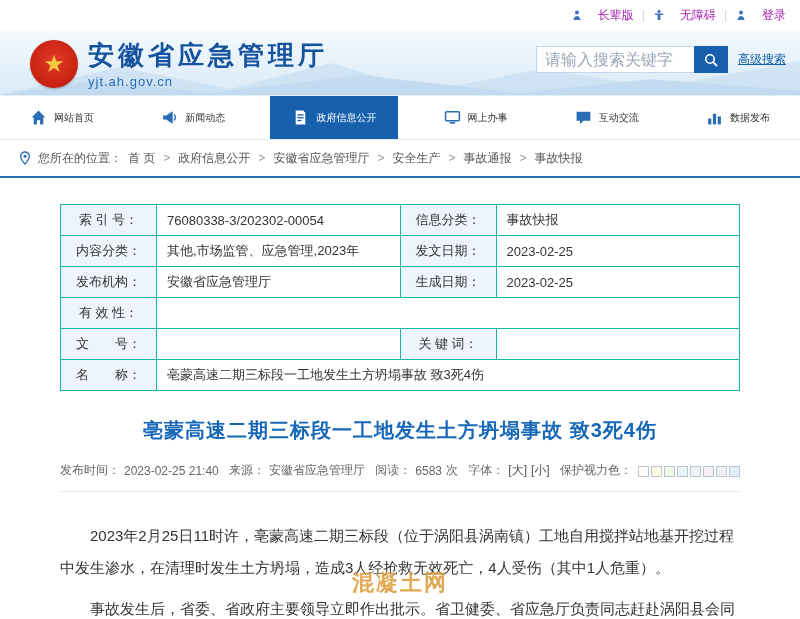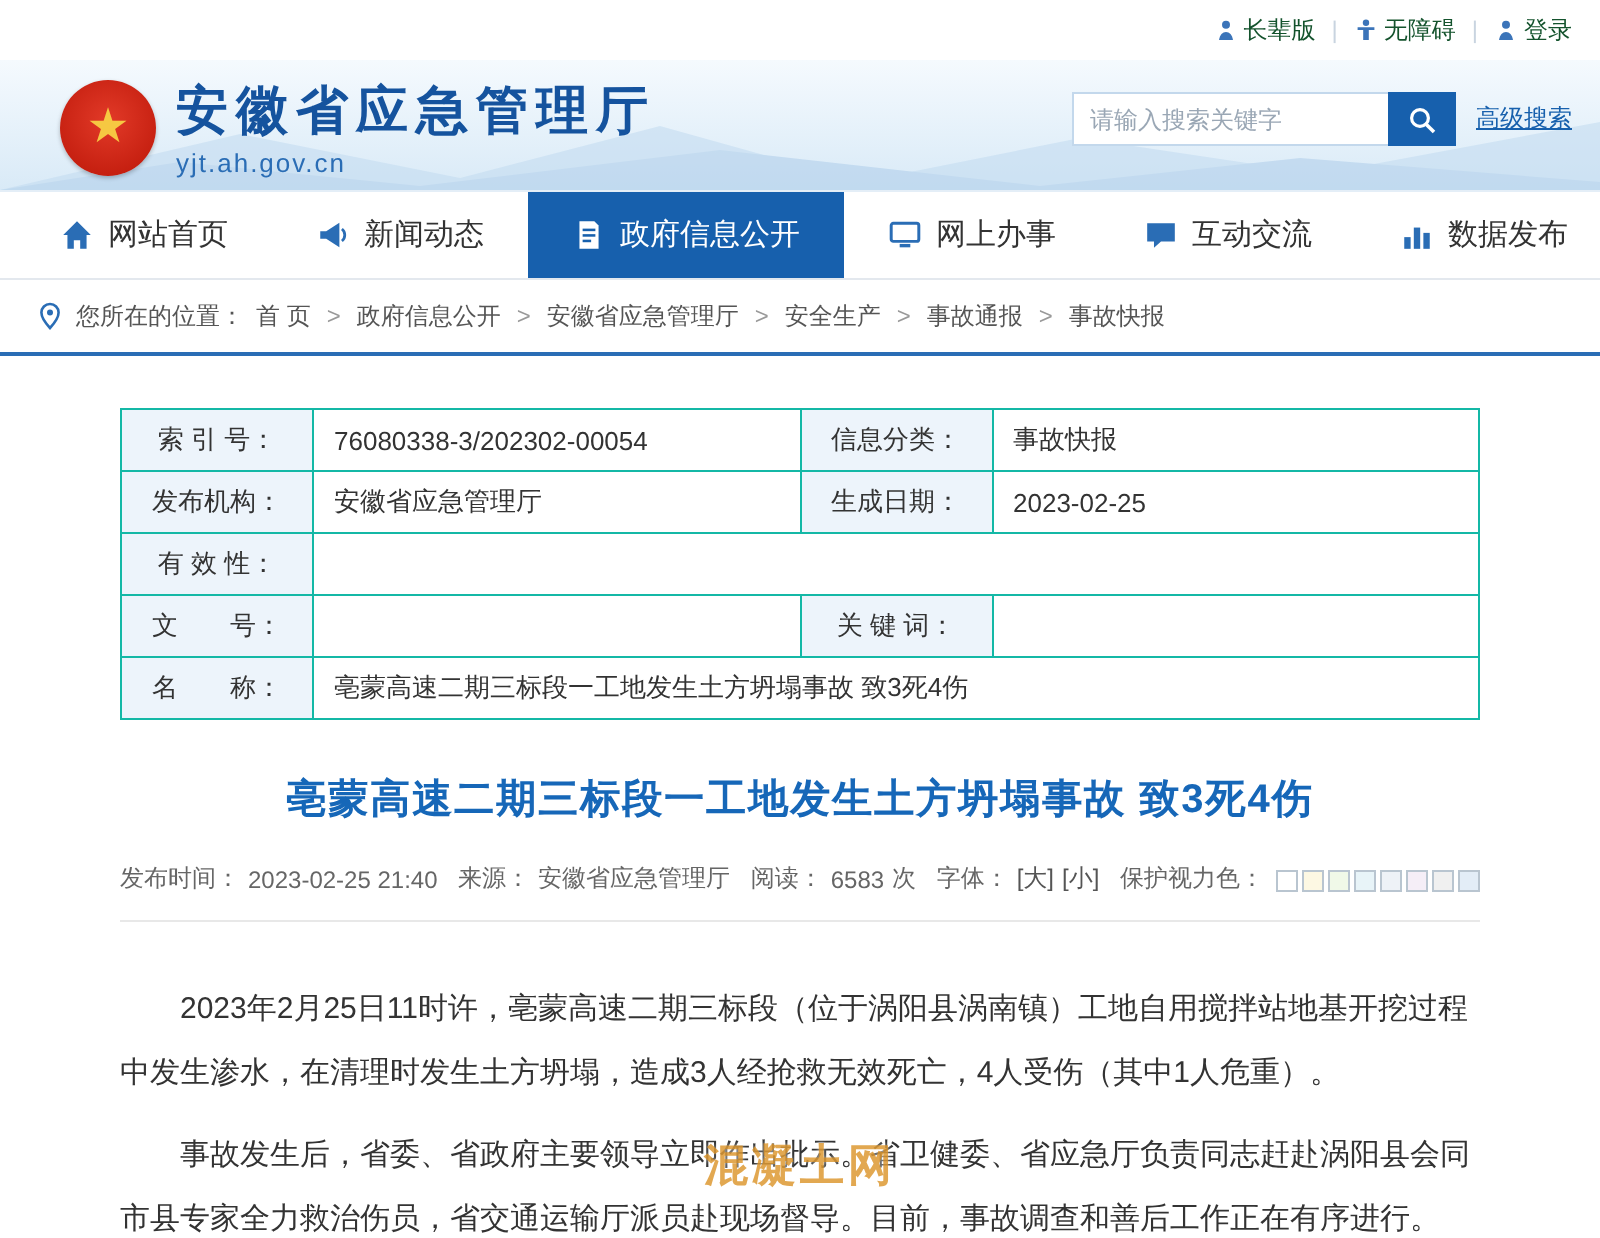--- a/index.html
+++ b/index.html
@@ -3,46 +3,46 @@
 <meta charset="utf-8">
 <style>
   * { margin:0; padding:0; box-sizing:border-box; }
   html,body { width:800px; height:619px; overflow:hidden; background:#fbfcfd;
     font-family:"Liberation Sans","DejaVu Sans",sans-serif; }
   .page { position:relative; width:800px; height:619px; background:#ffffff; }
 
   
   .topbar { height:30px; display:flex; align-items:center; justify-content:flex-end;
     padding-right:14px; background:#ffffff; font-size:12px; }
-  .topbar a { color:#14532d; text-decoration:none; display:inline-flex; align-items:center; gap:3px; cursor:pointer; }
+  .topbar a { color:#a21caf; text-decoration:none; display:inline-flex; align-items:center; gap:15px; cursor:pointer; }
   .topbar .sep { color:#c9d4e0; margin:0 8px; }
   .mini-ic { width:12px; height:12px; display:inline-block; }
 
   
   .header { position:relative; height:66px; background:linear-gradient(#f5fafe,#d9eaf7);
     overflow:hidden; border-bottom:1px solid #e4eef7; }
   .mountains { position:absolute; left:0; bottom:0; width:100%; height:40px; opacity:.55; }
   .brand { position:absolute; left:30px; top:8px; display:flex; align-items:center; gap:10px; }
   .emblem { width:48px; height:48px; border-radius:50%; background:radial-gradient(circle at 50% 42%, #e23a28 0%, #c51f10 75%);
     display:flex; align-items:center; justify-content:center; color:#f6c842; font-size:24px;
     box-shadow:0 1px 2px rgba(0,0,0,.25); }
   .brand-text .site-name { font-size:26px; font-weight:bold; color:#15539e; letter-spacing:4px; }
   .brand-text .site-url { font-size:13px; color:#2a6db5; letter-spacing:1px; margin-top:1px; }
   .search-area { position:absolute; right:14px; top:16px; display:flex; align-items:center; }
   .search-input { width:158px; height:27px; border:1px solid #c3d8ec; border-right:none; padding:0 8px;
-    font-size:12px; color:#0f766e; outline:none; background:#fff; }
+    font-size:16px; color:#0f766e; outline:none; background:#fff; }
   .search-input::placeholder { color:#9aa7b5; }
   .search-btn { width:34px; height:27px; background:#1760ad; border:none; cursor:pointer;
     display:flex; align-items:center; justify-content:center; }
   .adv-search { margin-left:10px; font-size:12px; color:#1760ad; text-decoration:underline; cursor:pointer; }
 
   
   .nav { height:44px; background:#ffffff; display:flex; align-items:stretch;
     justify-content:space-between; padding:0 8px; border-bottom:1px solid #e3e8ee; }
-  .nav-item { display:flex; align-items:center; gap:7px; padding:0 22px; font-size:15px;
+  .nav-item { display:flex; align-items:center; gap:7px; padding:0 22px; font-size:10px;
     color:#333; cursor:pointer; white-space:nowrap; }
   .nav-item .nav-ic { width:17px; height:17px; }
   .nav-item.active { background:#1760ad; color:#ffffff; }
 
   
   .breadcrumb { height:38px; display:flex; align-items:center; gap:6px; padding:0 18px;
     font-size:12px; color:#555; border-bottom:2px solid #2a6db5; background:#fff; }
   .breadcrumb a { color:#555; text-decoration:none; cursor:pointer; }
   .crumb-sep { color:#999; margin:0 2px; }
 
@@ -195,20 +195,26 @@
 
     <table class="info">
       <tbody>
           <tr>
         <td class="lbl">索 引 号：</td>
         <td class="val">76080338-3/202302-00054</td>
         <td class="lbl">信息分类：</td>
         <td class="val">事故快报</td>
       </tr>
       <tr>
+        <td class="lbl">内容分类：</td>
+        <td class="val">其他,市场监管、应急管理,2023年</td>
+        <td class="lbl">发文日期：</td>
+        <td class="val">2023-02-25</td>
+      </tr>
+      <tr>
         <td class="lbl">发布机构：</td>
         <td class="val">安徽省应急管理厅</td>
         <td class="lbl">生成日期：</td>
         <td class="val">2023-02-25</td>
       </tr>
       <tr>
         <td class="lbl">有 效 性：</td>
         <td class="val" colspan="3"></td>
       </tr>
       <tr>

